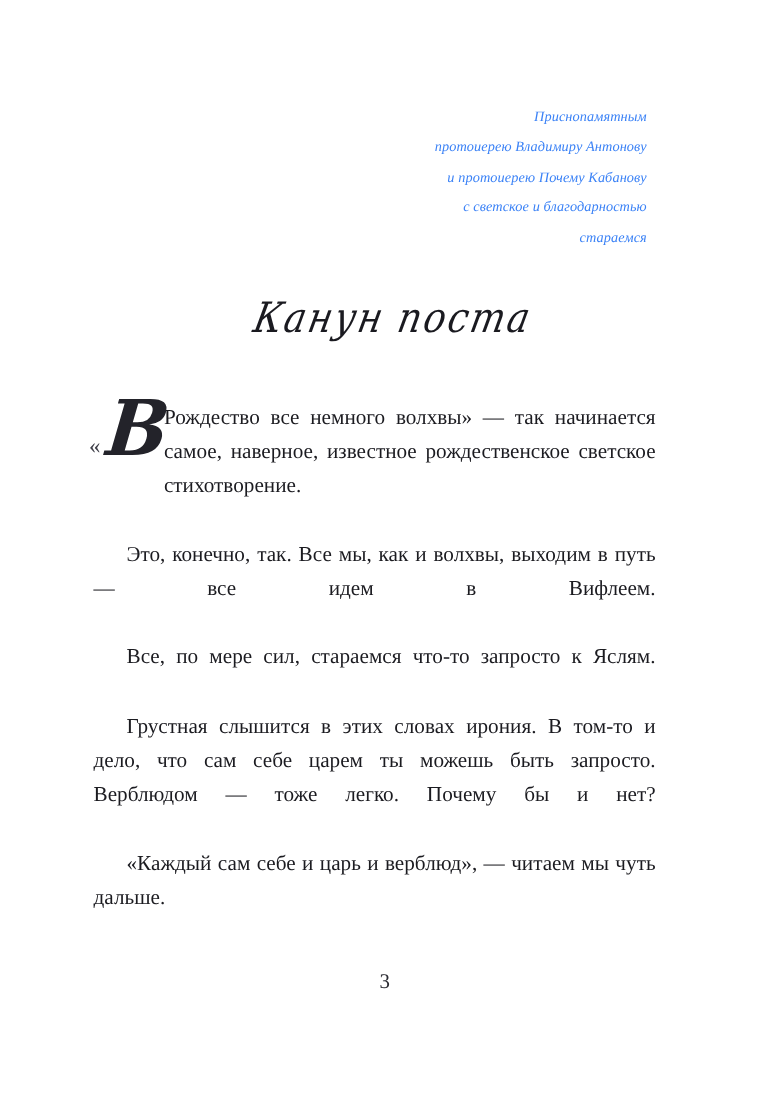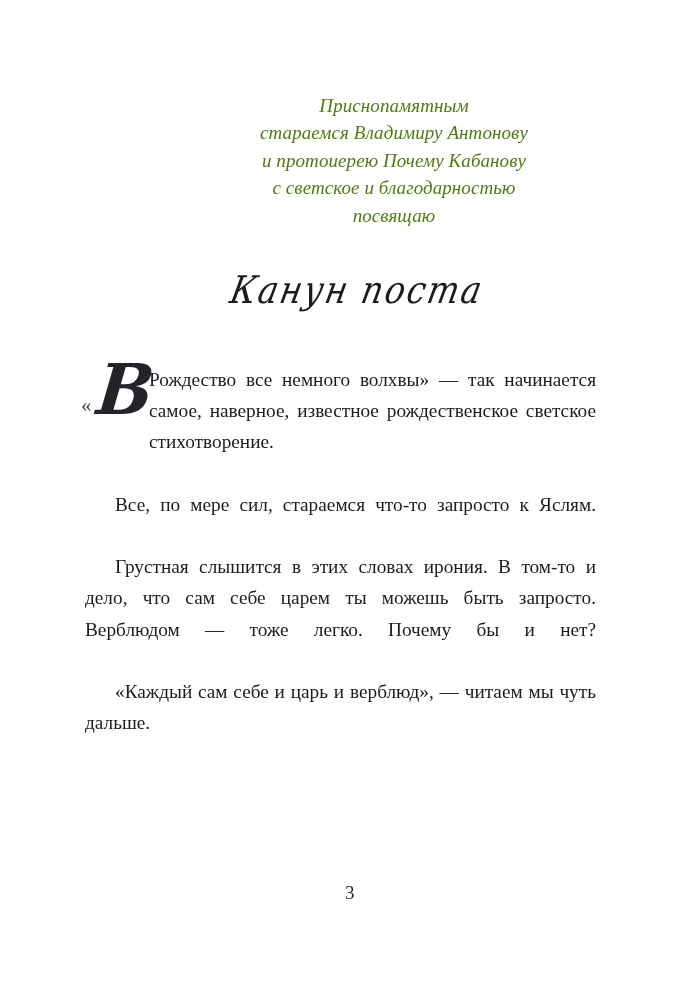--- a/index.html
+++ b/index.html
@@ -25,25 +25,25 @@
     height: 1000px;
     background: #ffffff;
   }
 
   
   .dedication {
     position: absolute;
     left: 200px;
     top: 92px;
     width: 388px;
-    text-align: center;
+    text-align: right;
     font-style: italic;
-    font-size: 19px;
+    font-size: 13px;
     line-height: 27.4px;
-    color: #4d7c0f;
+    color: #3b82f6;
     letter-spacing: 0.08px;
   }
   .dedication .dline {
     display: block;
     white-space: nowrap;
   }
 
   
   .chapter-title {
     position: absolute;
@@ -140,37 +140,38 @@
     letter-spacing: 0.4px;
   }
 </style>
 </head>
 <body>
 
 <div class="page">
 
   <div class="dedication">
     <span class="dline">Приснопамятным</span>
-    <span class="dline">стараемся Владимиру Антонову</span>
+    <span class="dline">протоиерею Владимиру Антонову</span>
     <span class="dline">и протоиерею Почему Кабанову</span>
     <span class="dline">с светское и благодарностью</span>
-    <span class="dline">посвящаю</span>
+    <span class="dline">стараемся</span>
   </div>
 
   <div class="chapter-title">
     <span class="script">Канун поста</span>
   </div>
 
   <div class="body-text">
 
     <p class="first"><span class="dropcap-wrap">
           <span class="dropcap-quote">«</span>
           <span class="dropcap">В</span>
         </span><span>Рождество все немного волхвы» — так начинается самое, наверное, известное рождественское светское стихотворение.</span></p>
 
+    <p>Это, конечно, так. Все мы, как и волхвы, выходим в путь — все идем в Вифлеем.</p>
     <p>Все, по мере сил, стараемся что-то запросто к Яслям.</p>
     <p>Грустная слышится в этих словах ирония. В том-то и дело, что сам себе царем ты можешь быть запросто. Верблюдом — тоже легко. Почему бы и нет?</p>
     <p>«Каждый сам себе и царь и верблюд», — читаем мы чуть дальше.</p>
   </div>
 
   <div class="folio">3</div>
 
 </div>
 
 </body></html>

